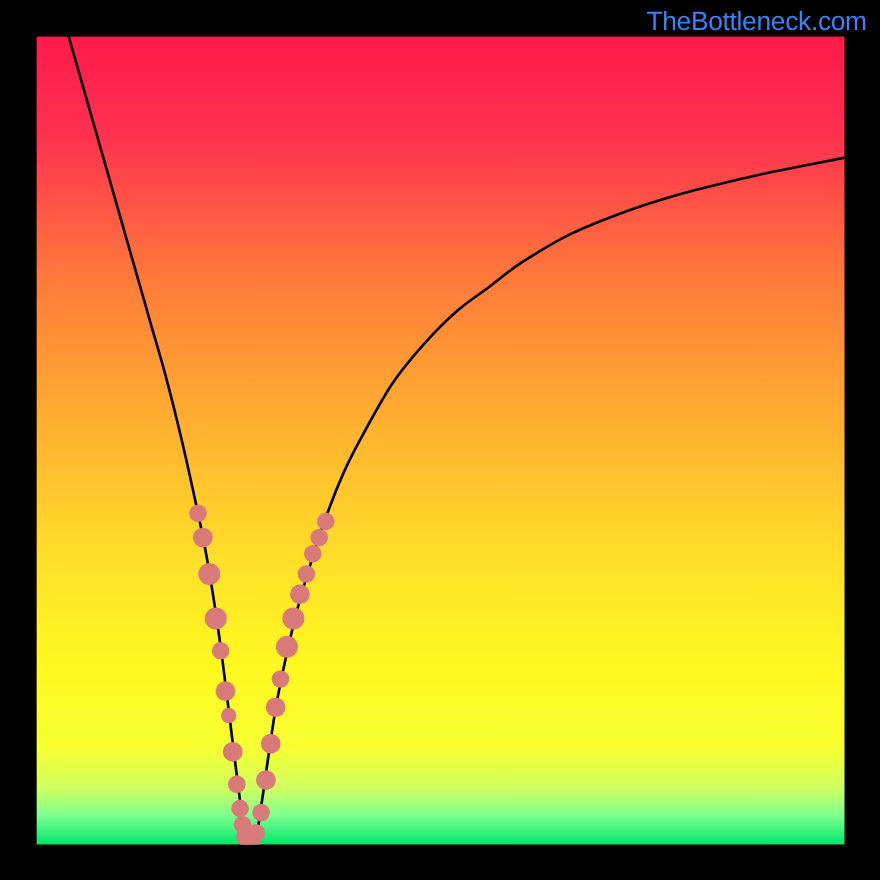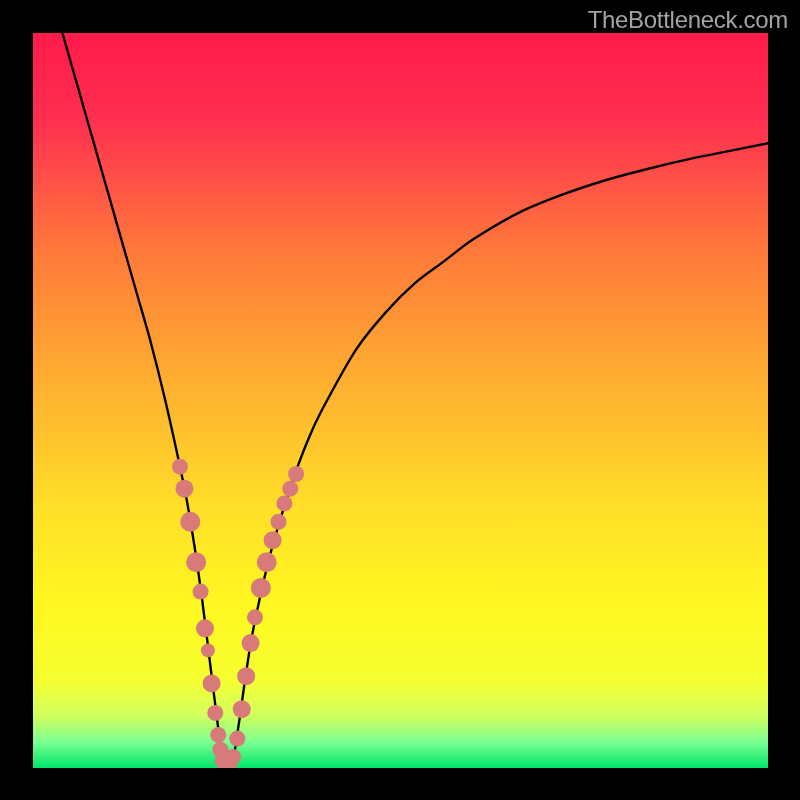--- a/index.html
+++ b/index.html
@@ -24,21 +24,21 @@
     left: 33px;
     top: 33px;
     width: 735px;
     height: 735px;
     overflow: hidden;
   }
   .watermark {
     position: absolute;
     top: 6px;
     right: 12px;
-    color: #a3a3a3;
+    color: #3b82f6;
     font-size: 24px;
     font-weight: 500;
     letter-spacing: -0.3px;
     user-select: none;
   }
   svg { display: block; }
 </style>
 </head>
 <body>
 

